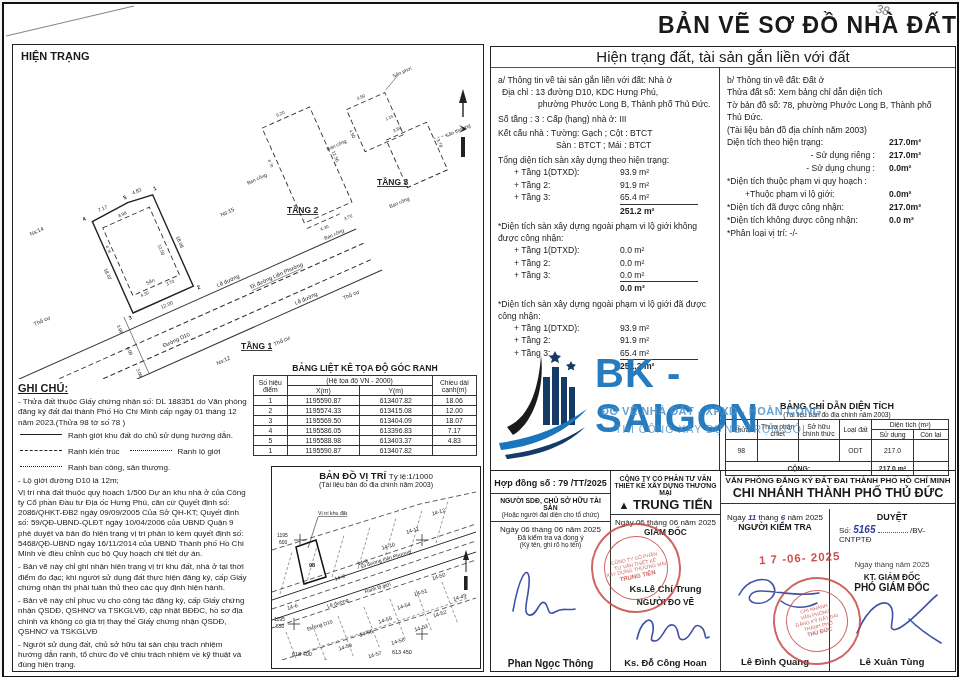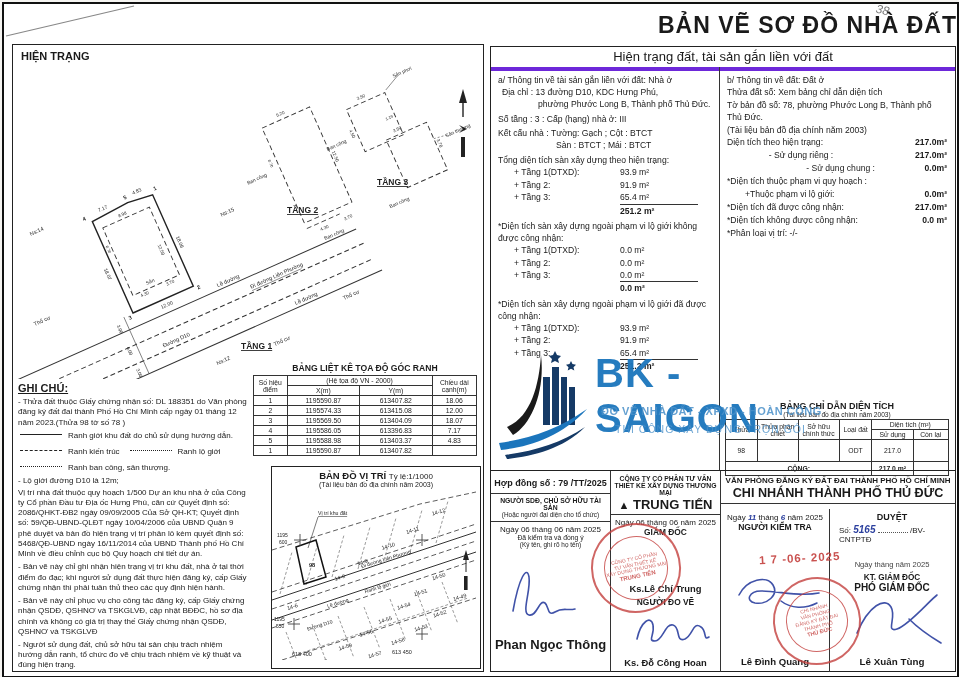--- a/index.html
+++ b/index.html
@@ -11,21 +11,21 @@
   .ctr{text-align:center}
   svg text{fill:#1f1f1f}
   .dash{stroke:#333;stroke-dasharray:5 3;fill:none}
   .sld{stroke:#333;fill:none}
   .arow{display:flex;padding-left:16px;line-height:1.45}
   .arow .lb{width:106px}
   .arow .vl{width:62px;text-align:left;padding-right:16px}
   .arow.tot .vl{border-top:1px solid #333}
   .brow{display:flex;line-height:1.5}
   .brow .lb{flex:1}
-  .brow .vl{width:58px;text-align:right}
+  .brow .vl{width:58px;}
   table{border-collapse:collapse}
   td,th{border:1px solid #333;padding:1px 2px;font-weight:normal}
   .legend-line{display:inline-block;width:42px;height:1px;margin:0 6px 2px 2px;vertical-align:middle}
   .sig path{stroke:#2b3f9e;stroke-width:1.6;fill:none;stroke-linecap:round;opacity:.9}
   .stamp{position:absolute;border:2px solid #c4403e;border-radius:50%;opacity:.8;z-index:6;display:flex;align-items:center;justify-content:center}
   .stamp .inner{border:1px solid #c4403e;border-radius:50%;width:72%;height:72%;display:flex;flex-direction:column;align-items:center;justify-content:center;color:#c4403e;text-align:center;line-height:1.15}
   .ink{color:#2b3f9e;font-style:italic;font-weight:bold}
   .red{color:#c4403e}
 </style>
 </head>
@@ -296,21 +296,21 @@
         <g>
           <polygon points="194,62 197,72 191,72" fill="#222"></polygon>
           <line x1="194" y1="72" x2="194" y2="84" stroke="#222" stroke-width="1"></line>
           <rect x="192" y="88" width="3.6" height="14" fill="#222"></rect>
         </g>
       </svg>
     </div>
   </div>
 
   <div class="panel" style="left:486px;top:42px;width:464px;height:624px">
-    <div class="ctr" style="height:20px;line-height:20px;font-size:13px;border-bottom:4px solid #6d28d9">Hiện trạng đất, tài sản gắn liền với đất</div>
+    <div class="ctr" style="height:20px;line-height:20px;font-size:15px;border-bottom:1px solid #6d28d9">Hiện trạng đất, tài sản gắn liền với đất</div>
 
     <div class="abs" style="left:0;top:20px;width:228px;height:403px;border-right:1px solid #333;font-size:8.6px">
       <div style="padding:7px 5px 0 7px;line-height:1.4">
         <div>a/ Thông tin về tài sản gắn liền với đất: Nhà ở</div>
         <div style="padding-left:4px">Địa chỉ : 13 đường D10, KDC Hưng Phú,</div>
         <div style="padding-left:40px">phường Phước Long B, Thành phố Thủ Đức.</div>
         <div style="margin-top:3px">Số tầng : 3   : Cấp (hạng) nhà ở:  III</div>
         <div style="margin-top:2px">Kết cấu nhà : Tường:  Gạch    ; Cột :  BTCT</div>
         <div style="padding-left:58px">Sàn :    BTCT    ; Mái :  BTCT</div>
         <div style="margin-top:3px">Tổng diện tích sàn xây dựng theo hiện trạng:</div>
@@ -371,21 +371,21 @@
       <div style="padding:7px 8px 0 8px;line-height:1.45">
         <div>b/ Thông tin về đất: Đất ở</div>
         <div>Thửa đất số:  Xem bảng chỉ dẫn diện tích</div>
         <div>Tờ bản đồ số: 78, phường Phước Long B, Thành phố Thủ Đức.</div>
         <div>(Tài liệu bản đồ địa chính năm 2003)</div>
         <div class="brow">
             <span class="lb">Diện tích theo hiện trạng:</span>
             <span class="vl b">217.0m²</span>
           </div>
         <div class="brow">
-            <span class="lb" style="text-align:center;padding-right:14px">- Sử dụng riêng :</span>
+            <span class="lb" style="text-align:right;padding-right:14px">- Sử dụng riêng :</span>
             <span class="vl b">217.0m²</span>
           </div>
         <div class="brow">
             <span class="lb" style="text-align:right;padding-right:14px">- Sử dụng chung :</span>
             <span class="vl b">0.0m²</span>
           </div>
         <div class="brow">
             <span class="lb">*Diện tích thuộc phạm vi quy hoạch :</span>
           </div>
         <div class="brow">
@@ -465,21 +465,21 @@
         <div class="ctr" style="padding:3px 2px;border-bottom:1px solid #333">
           <div class="b" style="font-size:6.8px">NGƯỜI SDĐ, CHỦ SỞ HỮU TÀI SẢN</div>
           <div style="font-size:6.4px">(Hoặc người đại diện cho tổ chức)</div>
         </div>
         <div class="ctr" style="font-size:8px;margin-top:3px">Ngày 06 tháng 06  năm 2025</div>
         <div class="ctr" style="font-size:6.8px">Đã kiểm tra và đồng ý</div>
         <div class="ctr" style="font-size:6.4px">(Ký tên, ghi rõ họ tên)</div>
         <svg class="sig" style="position:absolute;left:14px;top:88px" width="92" height="72" viewBox="0 0 92 72">
           <path d="M8 52 C14 18 22 6 24 18 C26 32 16 54 24 56 C32 58 34 40 40 44 C44 47 42 58 50 53 C58 48 62 52 70 50"></path>
         </svg>
-        <div class="ctr b" style="position:absolute;bottom:20px;width:100%;font-size:13px">Phan Ngọc Thông</div>
+        <div class="ctr b" style="position:absolute;bottom:3px;width:100%;font-size:10px">Phan Ngọc Thông</div>
       </div>
 
       <div style="border-right:1px solid #333;position:relative">
         <div class="ctr" style="padding:4px 2px 2px;border-bottom:1px solid #333">
           <div class="b" style="font-size:6.8px">CÔNG TY CỔ PHẦN TƯ VẤN</div>
           <div class="b" style="font-size:6.8px">THIẾT KẾ XÂY DỰNG THƯƠNG MẠI</div>
           <div style="font-size:13px;font-weight:bold;margin-top:1px"><span style="font-size:11px">▲</span> <span>TRUNG TIẾN</span></div>
         </div>
         <div class="ctr" style="font-size:8px;margin-top:3px">Ngày 06 tháng 06  năm 2025</div>
         <div class="ctr b" style="font-size:8.4px">GIÁM ĐỐC</div>

